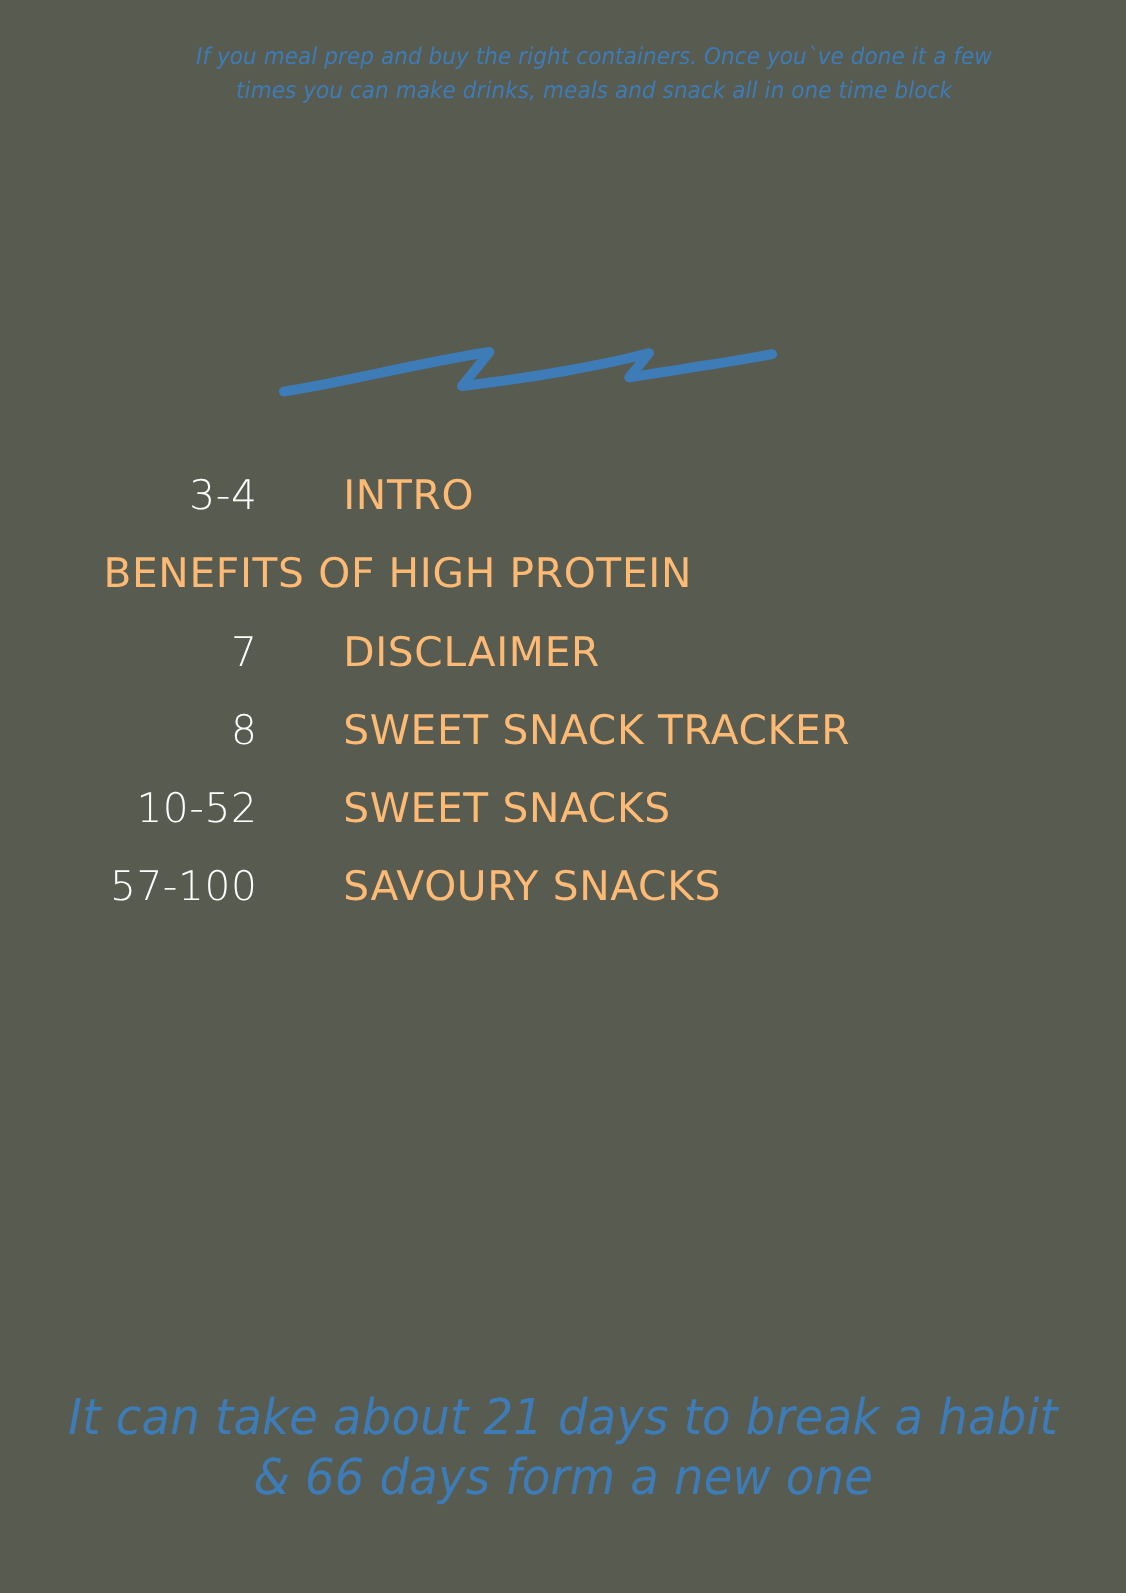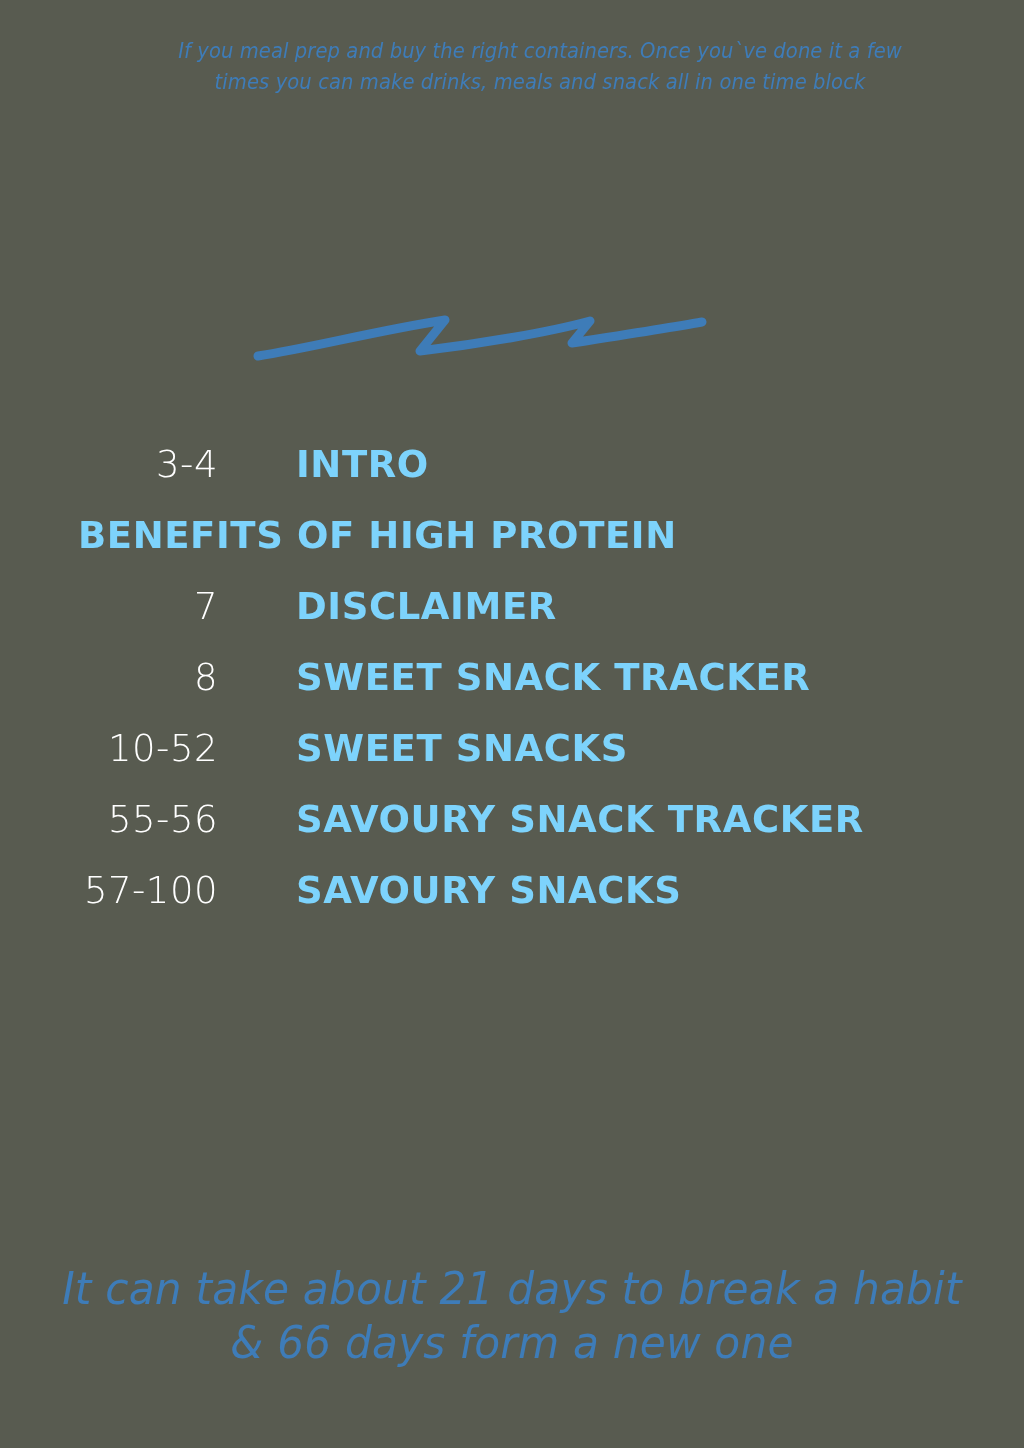--- a/index.html
+++ b/index.html
@@ -93,37 +93,38 @@
 
   
   .toc {
     position: absolute;
     left: 0;
     top: 429px;
     width: 1024px;
   }
   .toc-row {
     display: flex;
-    align-items: center;
+    align-items: flex-start;
     height: 71px;
+    padding-left: 16px;
   }
   .toc-pages {
     width: 218px;
     text-align: right;
     color: #FFFFFF;
     font-family: "DejaVu Sans", sans-serif;
     font-weight: 300;
     font-size: 37px;
     letter-spacing: 0.5px;
   }
   .toc-label {
     margin-left: 78px;
-    color: #7dd3fc;
+    color: #fdba74;
     font-family: "DejaVu Sans", sans-serif;
-    font-weight: 700;
+    font-weight: 400;
     font-size: 37px;
     letter-spacing: 0.6px;
     white-space: nowrap;
   }
 
   
   .bottom-note {
     position: absolute;
     left: 0;
     bottom: 78px;
@@ -171,24 +172,20 @@
     </div>
     <div class="toc-row">
       <span class="toc-pages">8</span>
       <span class="toc-label">SWEET SNACK TRACKER</span>
     </div>
     <div class="toc-row">
       <span class="toc-pages">10-52</span>
       <span class="toc-label">SWEET SNACKS</span>
     </div>
     <div class="toc-row">
-      <span class="toc-pages">55-56</span>
-      <span class="toc-label">SAVOURY SNACK TRACKER</span>
-    </div>
-    <div class="toc-row">
       <span class="toc-pages">57-100</span>
       <span class="toc-label">SAVOURY SNACKS</span>
     </div>
   </div>
 
   <div class="bottom-note">
     <span class="l">It can take about 21 days to break a habit</span>
     <span class="l">&amp; 66 days form a new one</span>
   </div>
 

